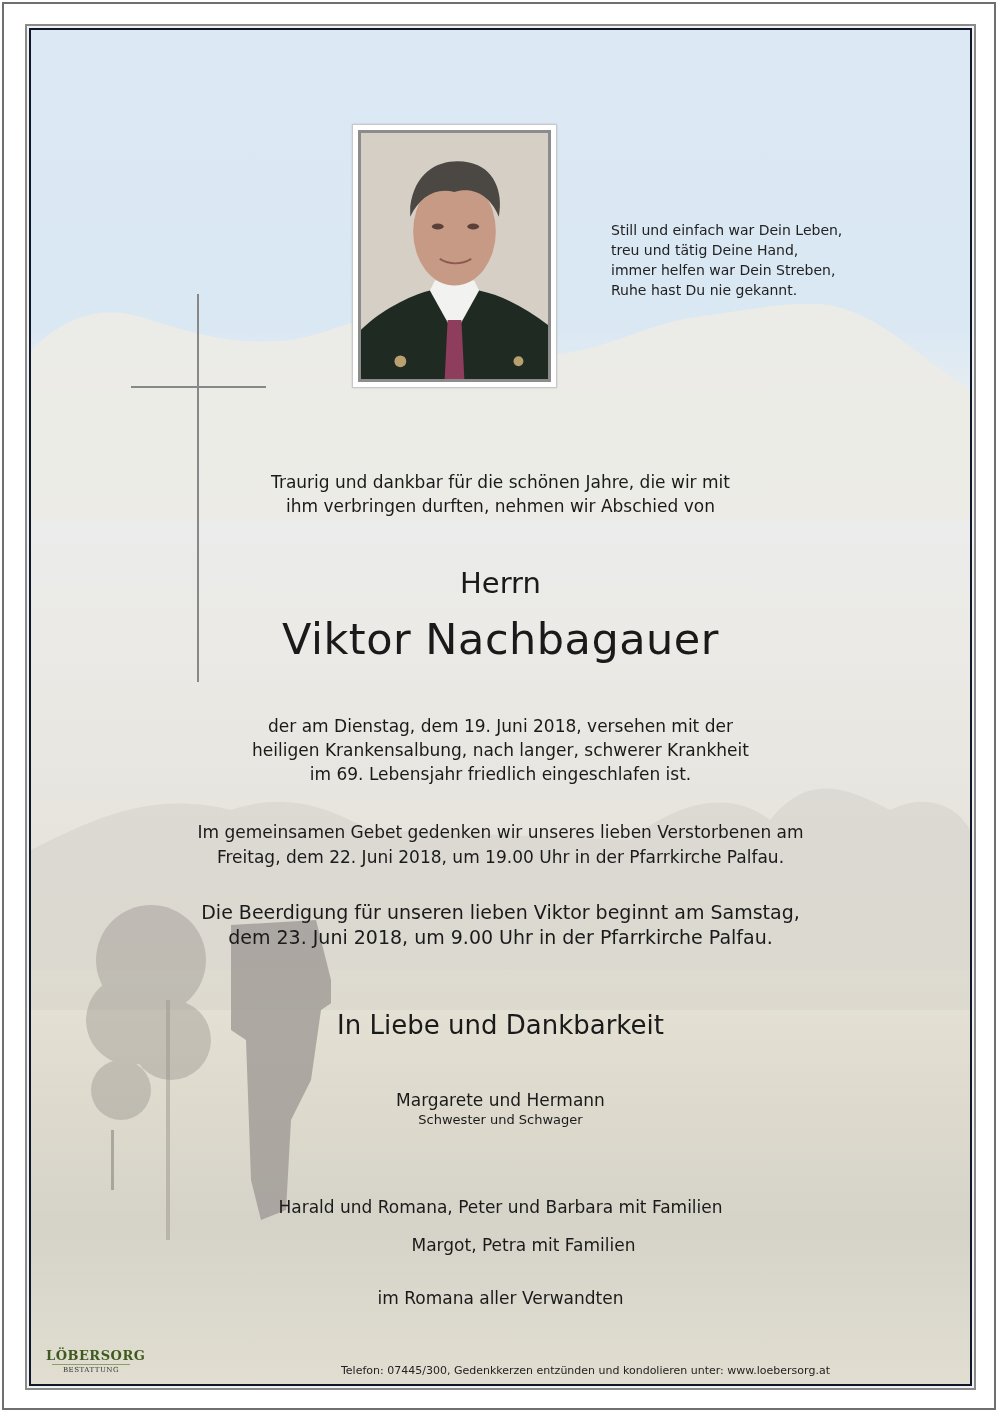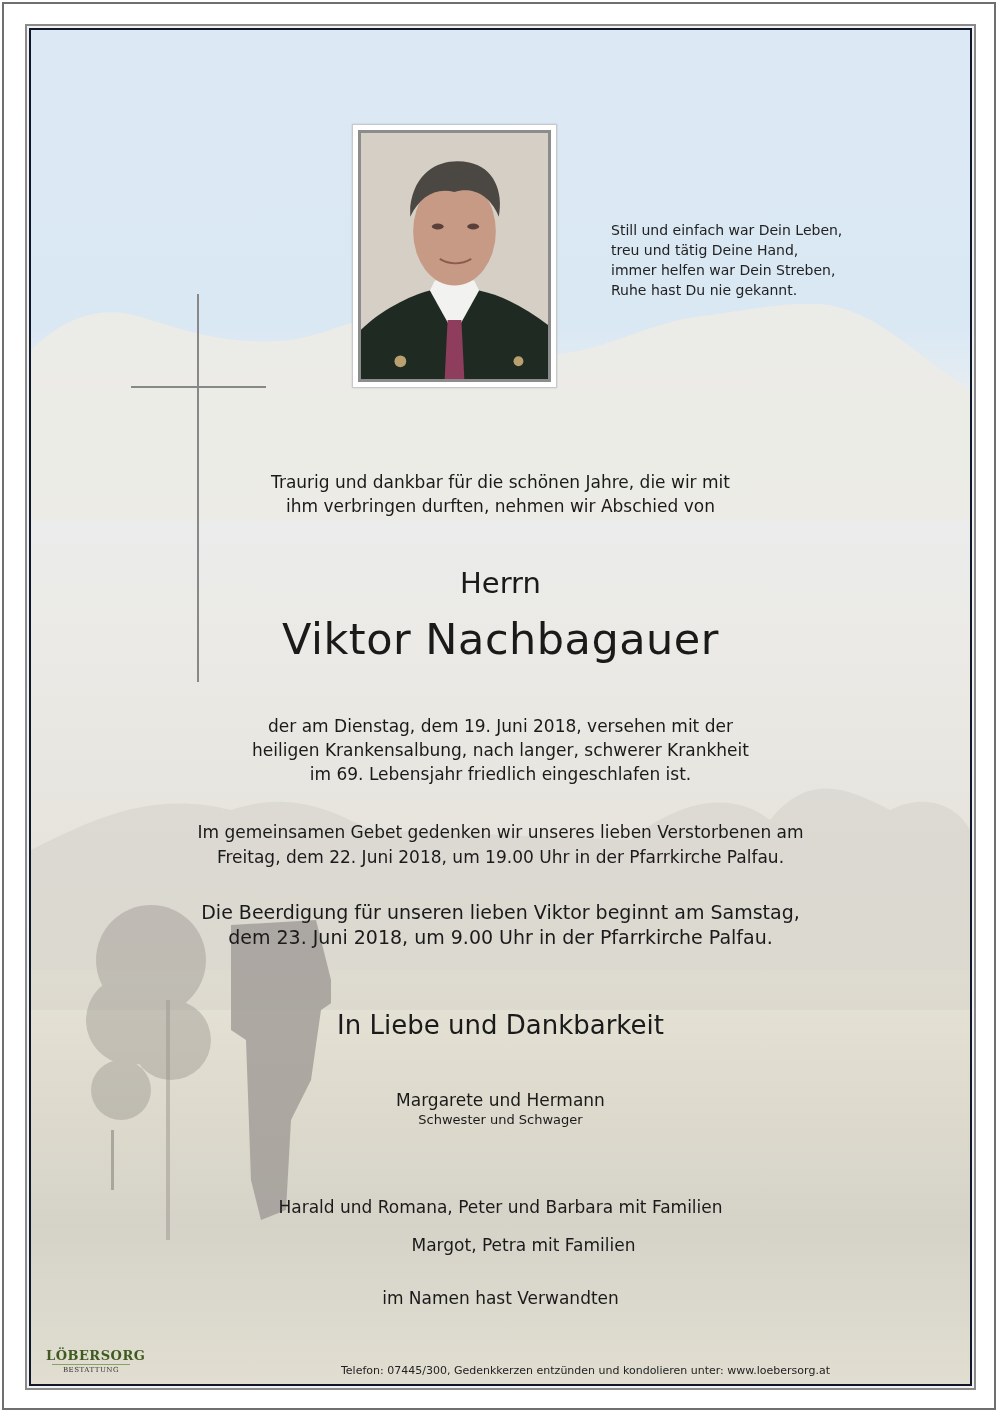--- a/index.html
+++ b/index.html
@@ -170,21 +170,21 @@
       <div class="mourner-name">Margarete und Hermann</div>
       <div class="mourner-rel">Schwester und Schwager</div>
     </div>
     <div class="center-block m3">
       <div class="mourner-name">Harald und Romana, Peter und Barbara mit Familien</div>
     </div>
     <div class="center-block m4">
       <div class="mourner-name">Margot, Petra mit Familien</div>
     </div>
 
-    <div class="center-block on-behalf">im Namen hast Verwandten</div>
+    <div class="center-block on-behalf">im Romana aller Verwandten</div>
 
     <div class="logo">
       <div class="logo-name">LÖBERSORG</div>
       <div class="logo-line"></div>
       <div class="logo-sub">BESTATTUNG</div>
     </div>
 
     <div class="footer">Telefon: 07445/300, Gedenkkerzen entzünden und kondolieren unter: www.loebersorg.at</div>
   </div>
 </div>

